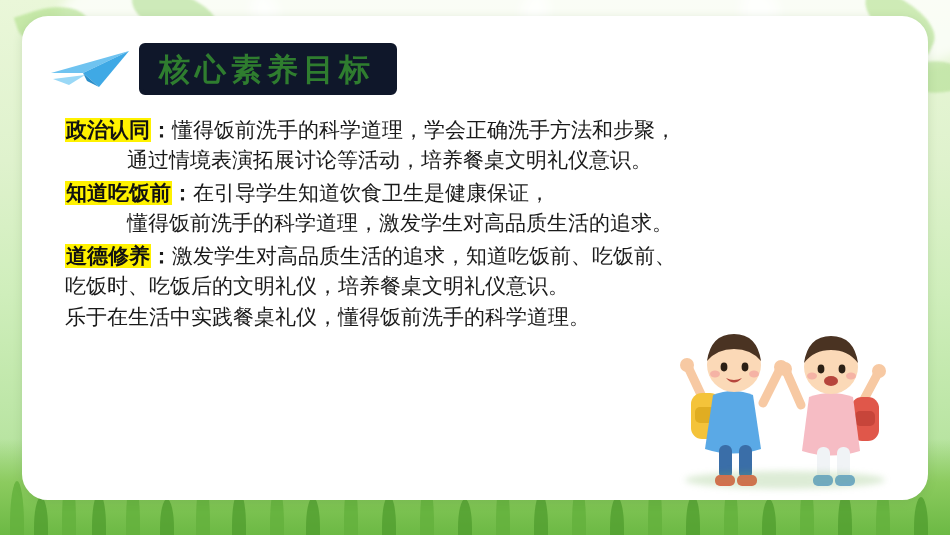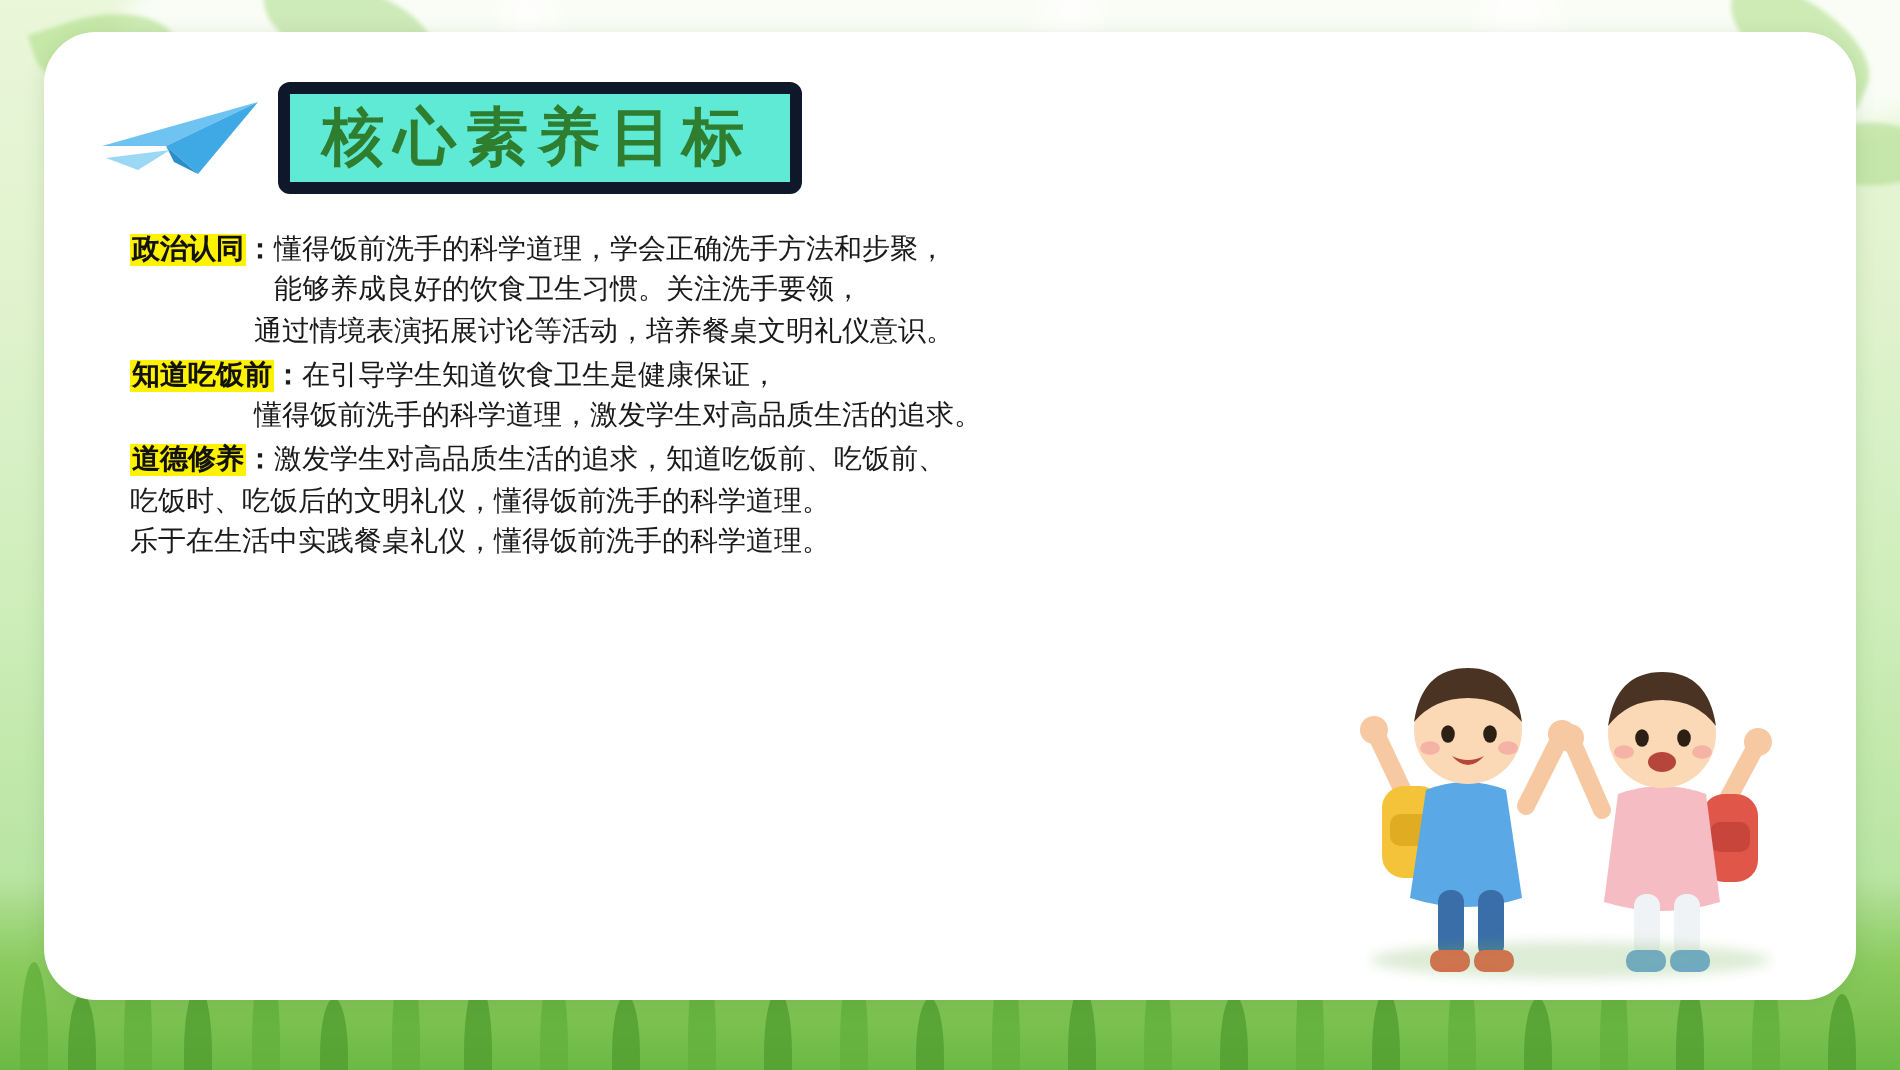--- a/index.html
+++ b/index.html
@@ -88,41 +88,41 @@
     width: 84px;
     height: 44px;
     margin-right: 6px;
     flex: none;
   }
   .title-box {
     display: inline-flex;
     align-items: center;
     height: 44px;
     padding: 0 18px 0 16px;
-    border: 6px solid #0f172a;
+    border: 4px solid #0f172a;
     border-radius: 6px;
-    background: #5eead4;
+    background: #0f172a;
   }
   .title-text {
     font-family: "DejaVu Sans", "Liberation Sans", sans-serif;
     font-size: 31px;
     font-weight: bold;
     letter-spacing: 5px;
     color: #2f7d2f;
     line-height: 1;
     white-space: nowrap;
   }
   
   .body {
     position: absolute;
     left: 40px;
     top: 96px;
     width: 830px;
     font-family: "DejaVu Sans", "Liberation Sans", sans-serif;
-    font-size: 14px;
+    font-size: 21px;
     line-height: 1.45;
     color: #1a1a1a;
   }
   .para { margin-bottom: 2px; }
   .label {
     background: #fff200;
     font-weight: bold;
     color: #111;
     padding: 0 1px;
   }
@@ -204,32 +204,31 @@
       </svg>
       <div class="title-box">
         <span class="title-text">核心素养目标</span>
       </div>
     </div>
 
     <div class="body">
 
       <div class="para">
         <span class="label">政治认同</span><span class="colon">：</span><span>懂得饭前洗手的科学道理，学会正确洗手方法和步聚，</span>
-        <span class="indent-1">能够养成良好的饮食卫生习惯。关注洗手要领，</span>
         <span class="indent-2">通过情境表演拓展讨论等活动，培养餐桌文明礼仪意识。</span>
       </div>
 
       <div class="para">
         <span class="label">知道吃饭前</span><span class="colon">：</span><span>在引导学生知道饮食卫生是健康保证，</span>
         <span class="indent-2">懂得饭前洗手的科学道理，激发学生对高品质生活的追求。</span>
       </div>
 
       <div class="para">
         <span class="label">道德修养</span><span class="colon">：</span><span>激发学生对高品质生活的追求，知道吃饭前、吃饭前、</span>
-        <span class="line">吃饭时、吃饭后的文明礼仪，懂得饭前洗手的科学道理。</span>
+        <span class="line">吃饭时、吃饭后的文明礼仪，培养餐桌文明礼仪意识。</span>
         <span class="line">乐于在生活中实践餐桌礼仪，懂得饭前洗手的科学道理。</span>
       </div>
 
     </div>
 
     <div class="kids">
       <div class="kid-shadow"></div>
       <svg viewBox="0 0 230 190" width="230" height="190">
 
         <path d="M34 96 L18 62" stroke="#f7c9a3" stroke-width="9" stroke-linecap="round" fill="none"></path>

